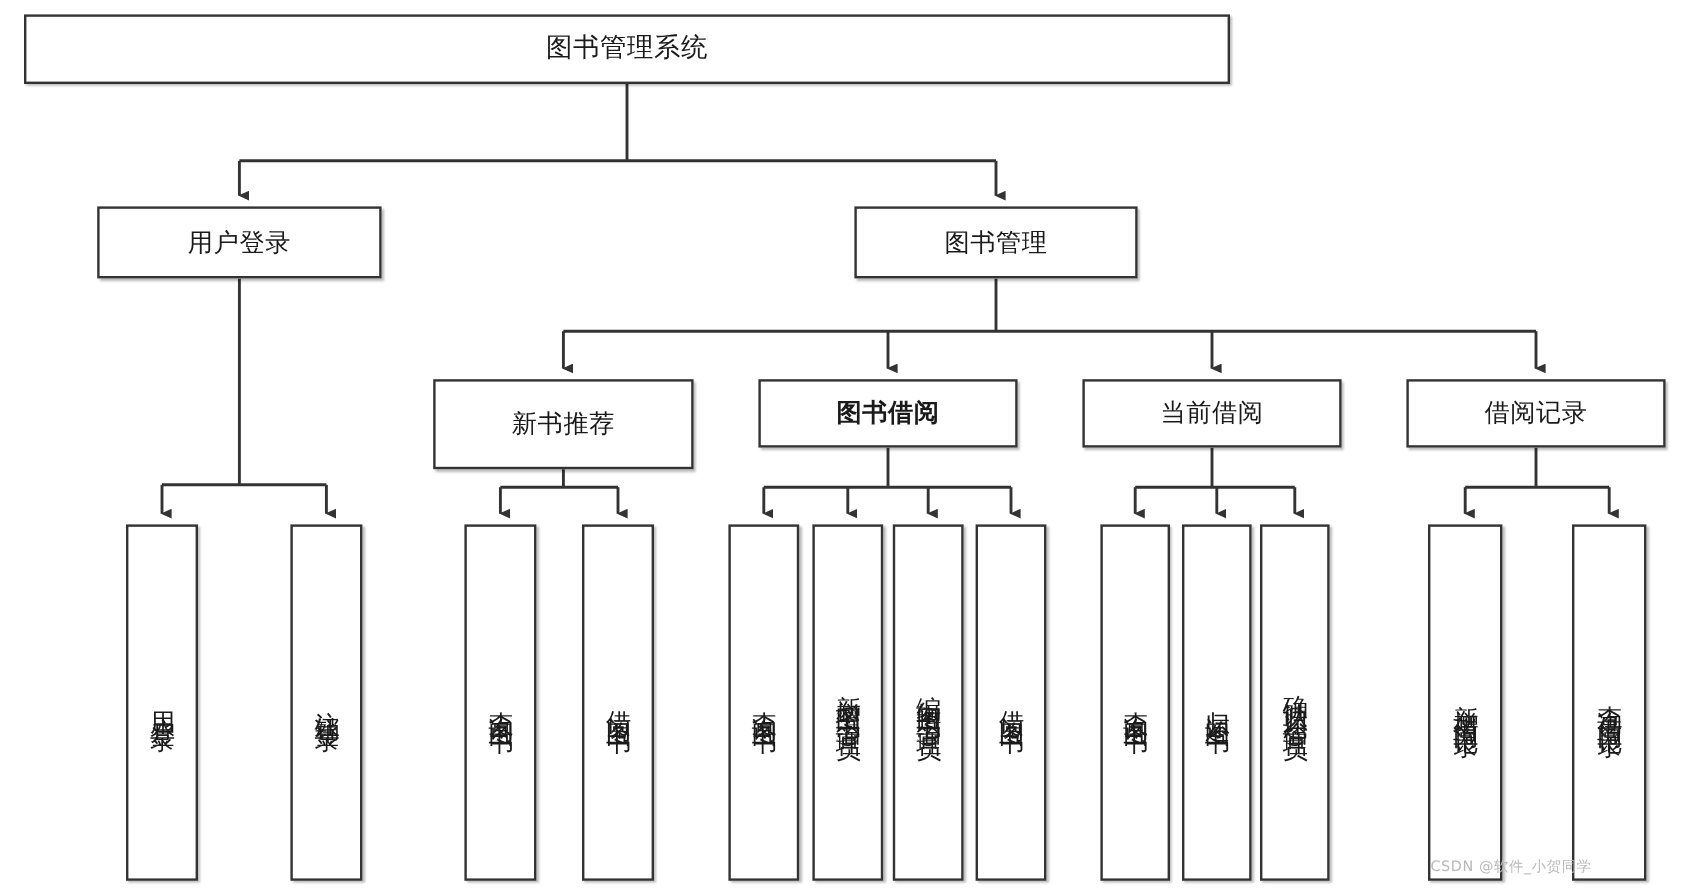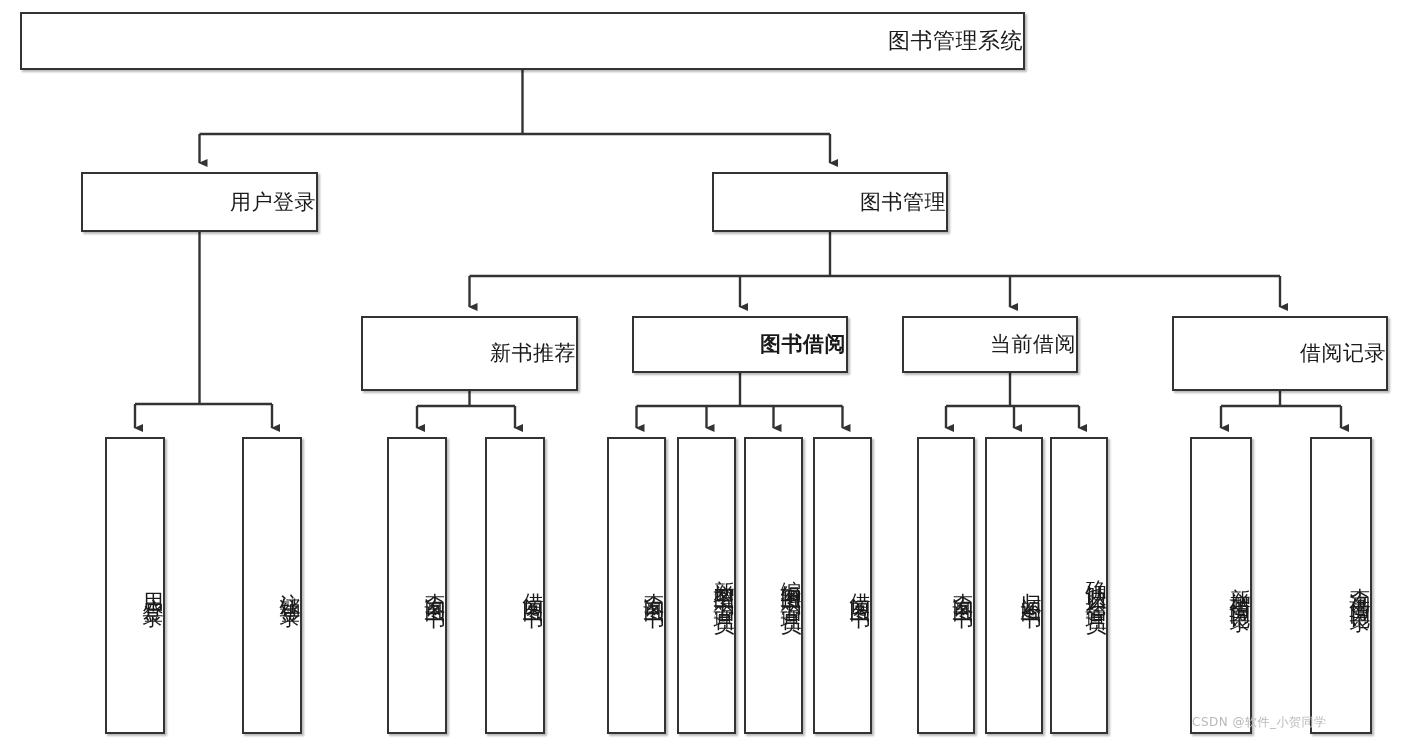--- a/index.html
+++ b/index.html
@@ -27,21 +27,21 @@
     pointer-events: none;
   }
   .node {
     position: absolute;
     box-sizing: border-box;
     background: #ffffff;
     border: 2px solid #333333;
     box-shadow: 2px 2px 2px rgba(0,0,0,0.28);
     display: flex;
     align-items: center;
-    justify-content: flex-end;
+    justify-content: center;
     z-index: 2;
   }
   .node-label {
     color: #1a1a1a;
     font-size: 21px;
     line-height: 1.18;
     letter-spacing: 0.5px;
     text-align: center;
     white-space: nowrap;
   }
@@ -122,24 +122,24 @@
       </div>
       <div class="node" style="left: 712px; top: 172px; width: 236px; height: 60px;">
         <span class="node-label">图书管理</span>
       </div>
       <div class="node" style="left: 361px; top: 316px; width: 217px; height: 75px;">
         <span class="node-label">新书推荐</span>
       </div>
       <div class="node" style="left: 632px; top: 316px; width: 216px; height: 57px; font-weight: bold;">
         <span class="node-label">图书借阅</span>
       </div>
-      <div class="node" style="left: 902px; top: 316px; width: 176px; height: 57px;">
+      <div class="node" style="left: 902px; top: 316px; width: 216px; height: 57px;">
         <span class="node-label">当前借阅</span>
       </div>
-      <div class="node" style="left: 1172px; top: 316px; width: 216px; height: 75px;">
+      <div class="node" style="left: 1172px; top: 316px; width: 216px; height: 57px;">
         <span class="node-label">借阅记录</span>
       </div>
       <div class="node vertical" style="left: 105px; top: 437px; width: 60px; height: 297px;">
         <span class="node-label">用户登录</span>
       </div>
       <div class="node vertical" style="left: 242px; top: 437px; width: 60px; height: 297px;">
         <span class="node-label">注销登录</span>
       </div>
       <div class="node vertical" style="left: 387px; top: 437px; width: 60px; height: 297px;">
         <span class="node-label">查询图书</span>

